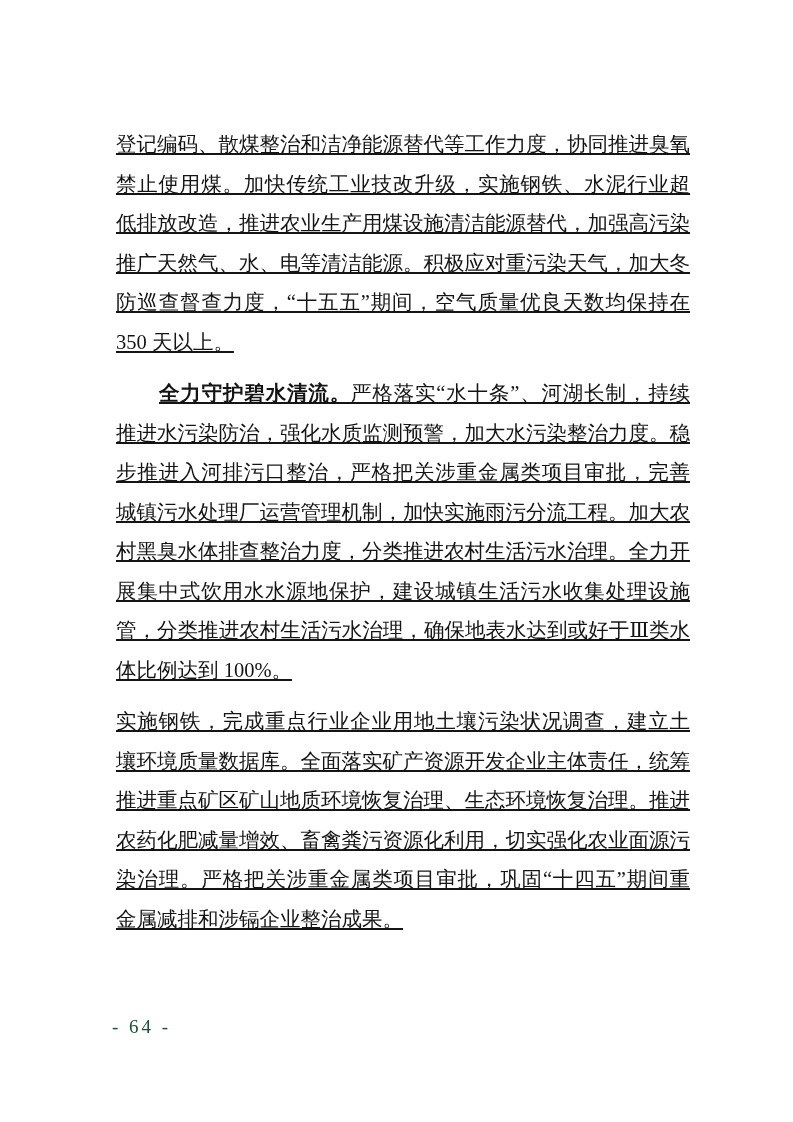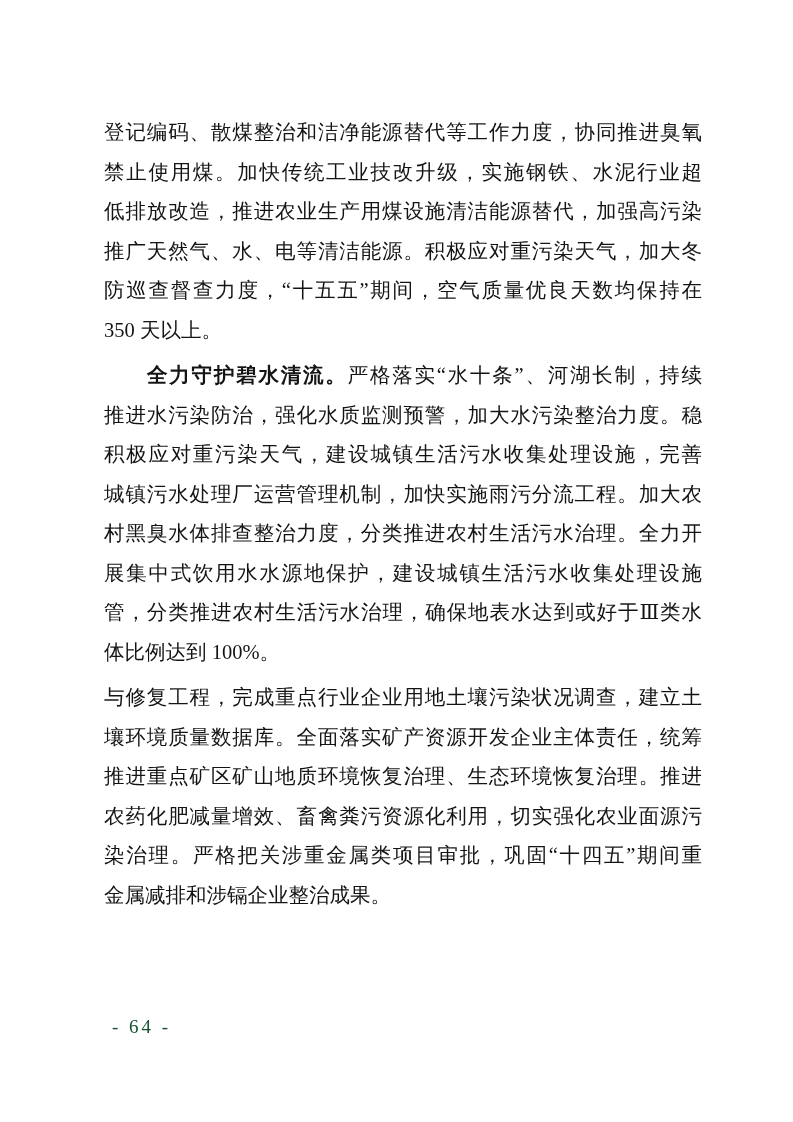--- a/index.html
+++ b/index.html
@@ -16,22 +16,23 @@
     color: #141414;
     overflow: hidden;
   }
   .content {
     position: absolute;
     left: 104px;
     top: 113px;
     width: 598px;
   }
   .para {
-    margin: 0;
+    margin: 12px;
     padding: 0;
+    text-decoration: underline;
   }
   .para + .para {
     margin-top: 6px;
   }
   .line {
     font-size: 20.5px;
     line-height: 39.5px;
     height: 39.5px;
     overflow: hidden;
     text-align: justify;
@@ -70,30 +71,30 @@
       <div class="line">禁止使用煤。加快传统工业技改升级，实施钢铁、水泥行业超</div>
       <div class="line">低排放改造，推进农业生产用煤设施清洁能源替代，加强高污染</div>
       <div class="line">推广天然气、水、电等清洁能源。积极应对重污染天气，加大冬</div>
       <div class="line">防巡查督查力度，“十五五”期间，空气质量优良天数均保持在</div>
       <div class="line last">350 天以上。</div>
     </div>
 
     <div class="para">
       <div class="line indent"><span class="lead">全力守护碧水清流。</span><span>严格落实“水十条”、河湖长制，持续</span></div>
       <div class="line">推进水污染防治，强化水质监测预警，加大水污染整治力度。稳</div>
-      <div class="line">积极应对重污染天气，建设城镇生活污水收集处理设施，完善</div>
+      <div class="line">步推进入河排污口整治，严格把关涉重金属类项目审批，完善</div>
       <div class="line">城镇污水处理厂运营管理机制，加快实施雨污分流工程。加大农</div>
       <div class="line">村黑臭水体排查整治力度，分类推进农村生活污水治理。全力开</div>
       <div class="line">展集中式饮用水水源地保护，建设城镇生活污水收集处理设施</div>
       <div class="line">管，分类推进农村生活污水治理，确保地表水达到或好于Ⅲ类水</div>
       <div class="line last">体比例达到 100%。</div>
     </div>
 
     <div class="para">
-      <div class="line">与修复工程，完成重点行业企业用地土壤污染状况调查，建立土</div>
+      <div class="line">实施钢铁，完成重点行业企业用地土壤污染状况调查，建立土</div>
       <div class="line">壤环境质量数据库。全面落实矿产资源开发企业主体责任，统筹</div>
       <div class="line">推进重点矿区矿山地质环境恢复治理、生态环境恢复治理。推进</div>
       <div class="line">农药化肥减量增效、畜禽粪污资源化利用，切实强化农业面源污</div>
       <div class="line">染治理。严格把关涉重金属类项目审批，巩固“十四五”期间重</div>
       <div class="line last">金属减排和涉镉企业整治成果。</div>
     </div>
 
   </div>
 
   <div class="page-number">- 64 -</div>

